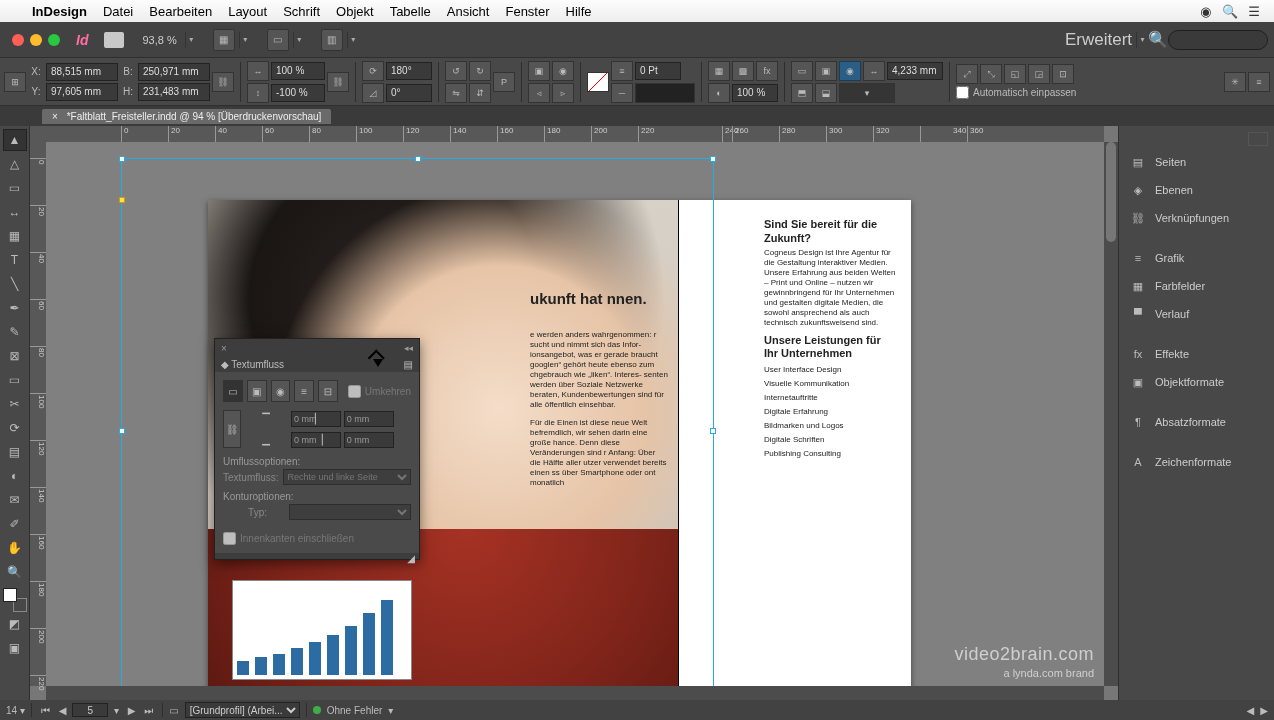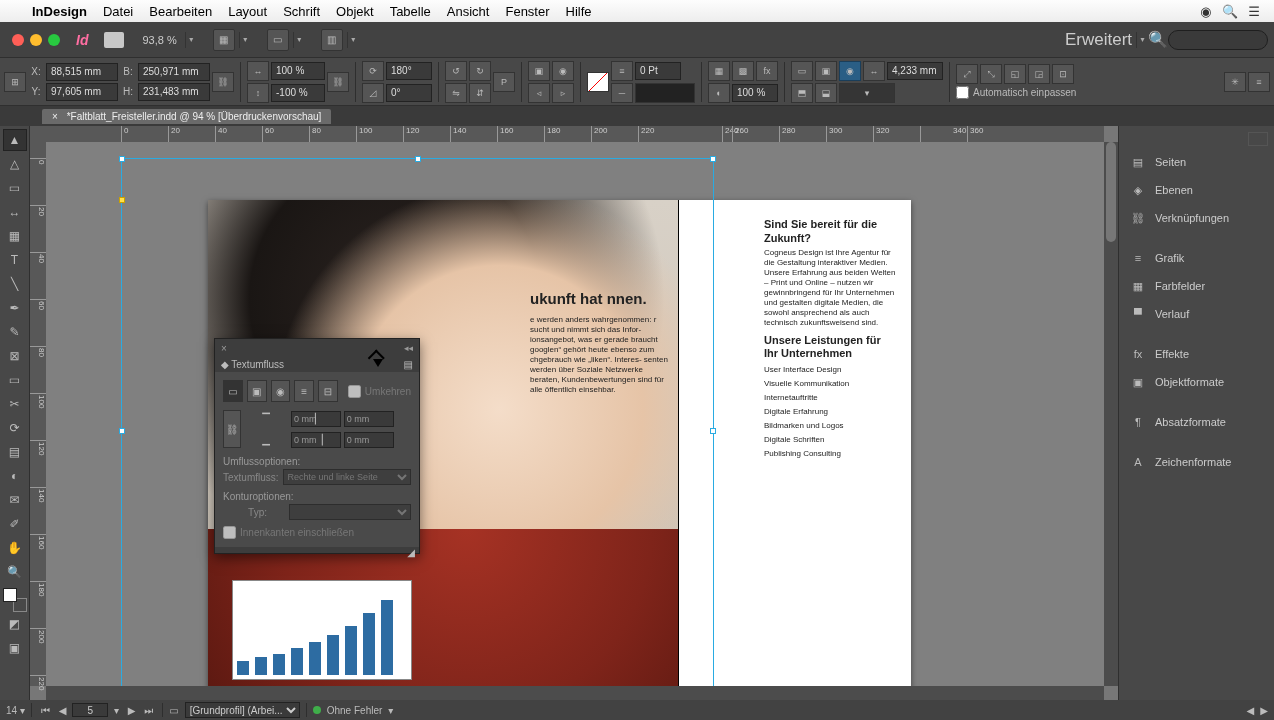--- a/index.html
+++ b/index.html
@@ -388,21 +388,22 @@
       <div class="spread" style="left:162px; top:58px; width:703px; height:498px;">
         <div class="spine" style="left:470px;"></div>
 
         <div class="photo" style="left:0; top:0; width:470px; height:498px;">
           <div class="face"></div>
           <div class="shirt"></div>
         </div>
 
         <div class="text-block" style="left:322px; top:84px; width:138px;">
           <h3 style="font-size:15px;line-height:1.15">ukunft hat nnen.</h3>
-          <p style="margin-top:8px">e werden anders wahrgenommen: r sucht und nimmt sich das Infor- ionsangebot, was er gerade braucht googlen“ gehört heute ebenso zum chgebrauch wie „liken“. Interes- senten werden über Soziale Netzwerke beraten, Kundenbewertungen sind für alle öffentlich einsehbar.</p>
+          <p style="margin-top:23px">e werden anders wahrgenommen: r sucht und nimmt sich das Infor- ionsangebot, was er gerade braucht googlen“ gehört heute ebenso zum chgebrauch wie „liken“. Interes- senten werden über Soziale Netzwerke beraten, Kundenbewertungen sind für alle öffentlich einsehbar.</p>
+          <p style="margin-top:8px">Für die Einen ist diese neue Welt befremdlich, wir sehen darin eine große hance. Denn diese Veränderungen sind r Anfang: Über die Hälfte aller utzer verwendet bereits einen ss über Smartphone oder ont monatlich</p>
         </div>
 
         <div class="text-block" style="left:556px; top:12px; width:132px;">
           <h3>Sind Sie bereit für die Zukunft?</h3>
           <p>Cogneus Design ist Ihre Agentur für die Gestaltung interaktiver Medien. Unsere Erfahrung aus beiden Welten – Print und Online – nutzen wir gewinn­bringend für Ihr Unternehmen und gestalten digitale Medien, die sowohl ansprechend als auch technisch zukunftsweisend sind.</p>
           <h3>Unsere Leistungen für Ihr Unternehmen</h3>
           <span class="svc">User Interface Design</span>
           <span class="svc">Visuelle Kommunikation</span>
           <span class="svc">Internetauftritte</span>
           <span class="svc">Digitale Erfahrung</span>
@@ -466,34 +467,38 @@
               <input disabled="" value="0 mm" style="">
             <span>▕</span>
               <input disabled="" value="0 mm" style="">
           </div>
           <div class="sec">Umflussoptionen:</div>
           <div style="display:flex;gap:4px;align-items:center;margin-bottom:6px">
             <label>Textumfluss:</label>
             <select disabled="" style="flex:1"><option>Rechte und linke Seite</option></select>
           </div>
           <div class="sec">Konturoptionen:</div>
-          <div style="display:flex;gap:22px;align-items:center;margin-bottom:6px">
+          <div style="display:flex;gap:22px;align-items:center;margin-bottom:12px">
             <label style="width:44px;text-align:right">Typ:</label>
             <select disabled="" style="flex:1"><option></option></select>
           </div>
           <div class="chk">
               <input type="checkbox" disabled="" style="">
               <span>Innenkanten einschließen</span>
             </div>
         </div>
         <div style="height:6px;background:#3d3d3d;display:flex;justify-content:flex-end;padding-right:4px">◢</div>
       </div>
 
       <div class="cursor" style="left:320px; top:210px;"></div>
 
+      <div class="watermark">
+        <b>video2brain.com</b><br>
+        <span style="font-size:11px">a lynda.com brand</span>
+      </div>
     </div>
   </div>
 
   <div class="rail">
     <div class="rail-top">
         <span></span>
       </div>
     <div class="grp">
       <div class="row">
           <span class="ic">▤</span>

